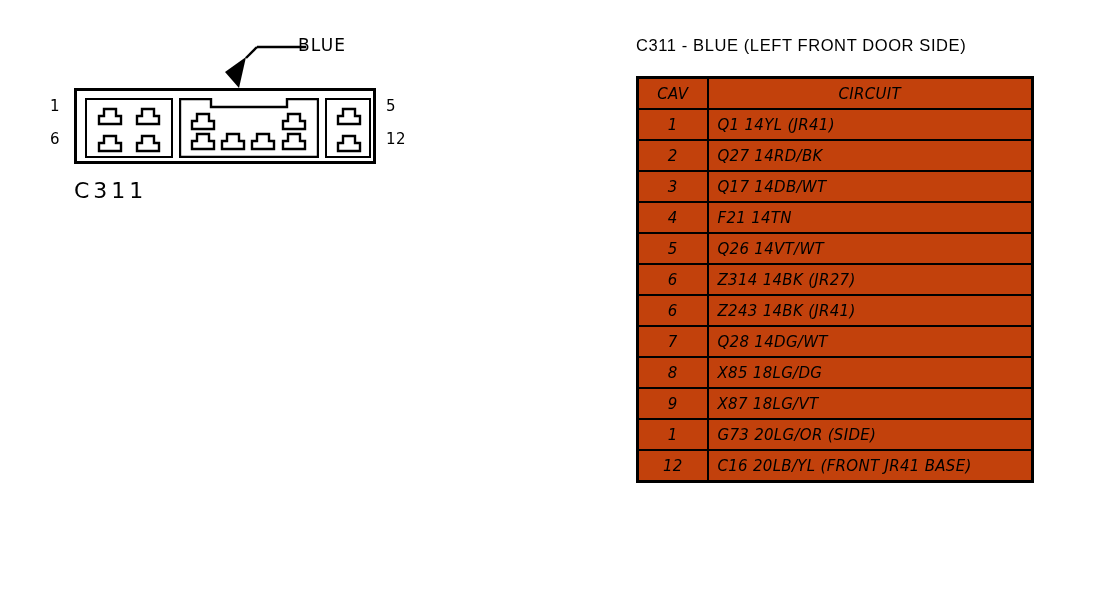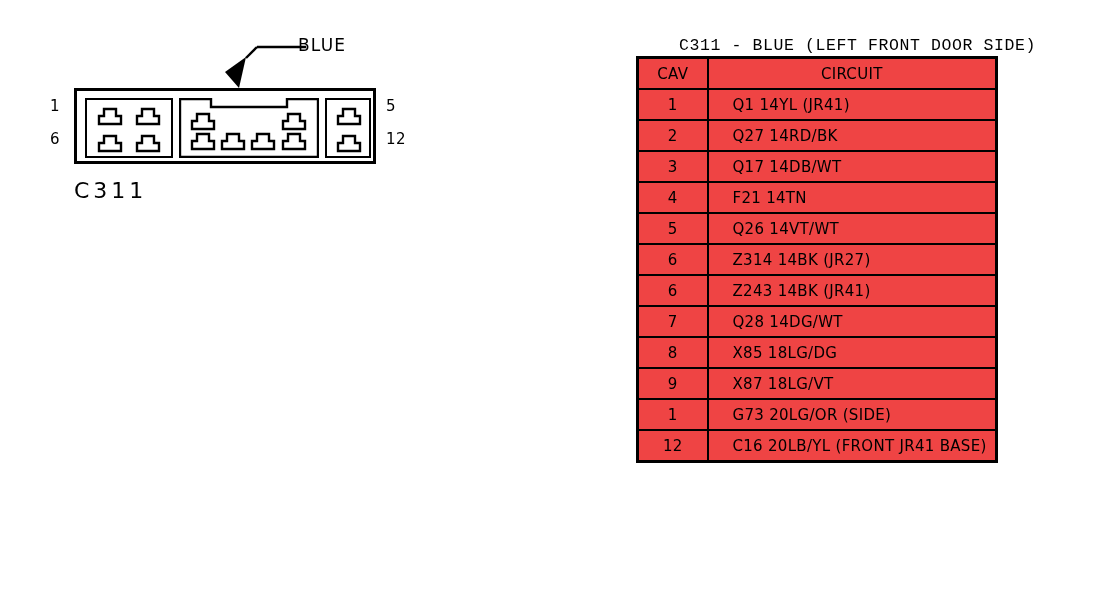--- a/index.html
+++ b/index.html
@@ -125,31 +125,32 @@
   
   #table-panel {
     position: absolute;
     left: 636px;
     top: 36px;
     width: 400px;
   }
   #table-title {
     font-size: 16.5px;
     letter-spacing: 0.6px;
-    text-align: right;
+    text-align: left;
     white-space: nowrap;
-    margin-bottom: 1px;
-    font-family: Liberation Mono, monospace;
+    margin-bottom: 21px;
+    font-family: Liberation Sans, sans-serif;
   }
   #circuit-table {
     border-collapse: collapse;
-    width: 362px;
+    width: 398px;
     border: 3px solid #000;
-    background: #ef4444;
+    background: #c2410c;
     table-layout: fixed;
+    font-style: italic;
   }
   #circuit-table col.c-cav { width: 70px; }
   #circuit-table th,
   #circuit-table td {
     border: 2px solid #000;
     height: 29px;
     font-size: 15px;
     font-weight: normal;
     font-family: "DejaVu Sans", sans-serif;
     letter-spacing: 0.3px;
@@ -157,21 +158,21 @@
   }
   #circuit-table th.cav-head,
   #circuit-table td.cav-cell {
     text-align: center;
   }
   #circuit-table th.circ-head {
     text-align: center;
   }
   #circuit-table td.circ-cell {
     text-align: left;
-    padding-left: 24px;
+    padding-left: 9px;
   }
 </style>
 </head>
 <body>
 
 <div id="connector-panel">
 
   <svg id="callout-leader" viewBox="0 0 96 52" xmlns="http://www.w3.org/2000/svg">
     <line x1="96" y1="9" x2="47" y2="9" stroke="#000" stroke-width="2.4"></line>
     <line x1="47" y1="9" x2="36" y2="20" stroke="#000" stroke-width="2.4"></line>

